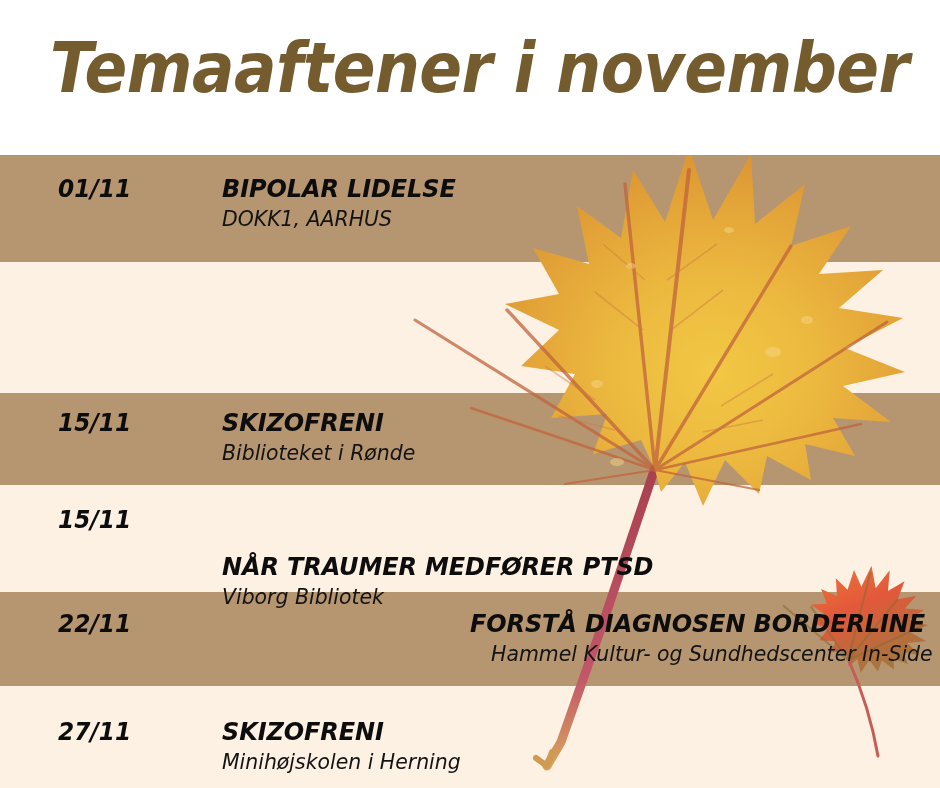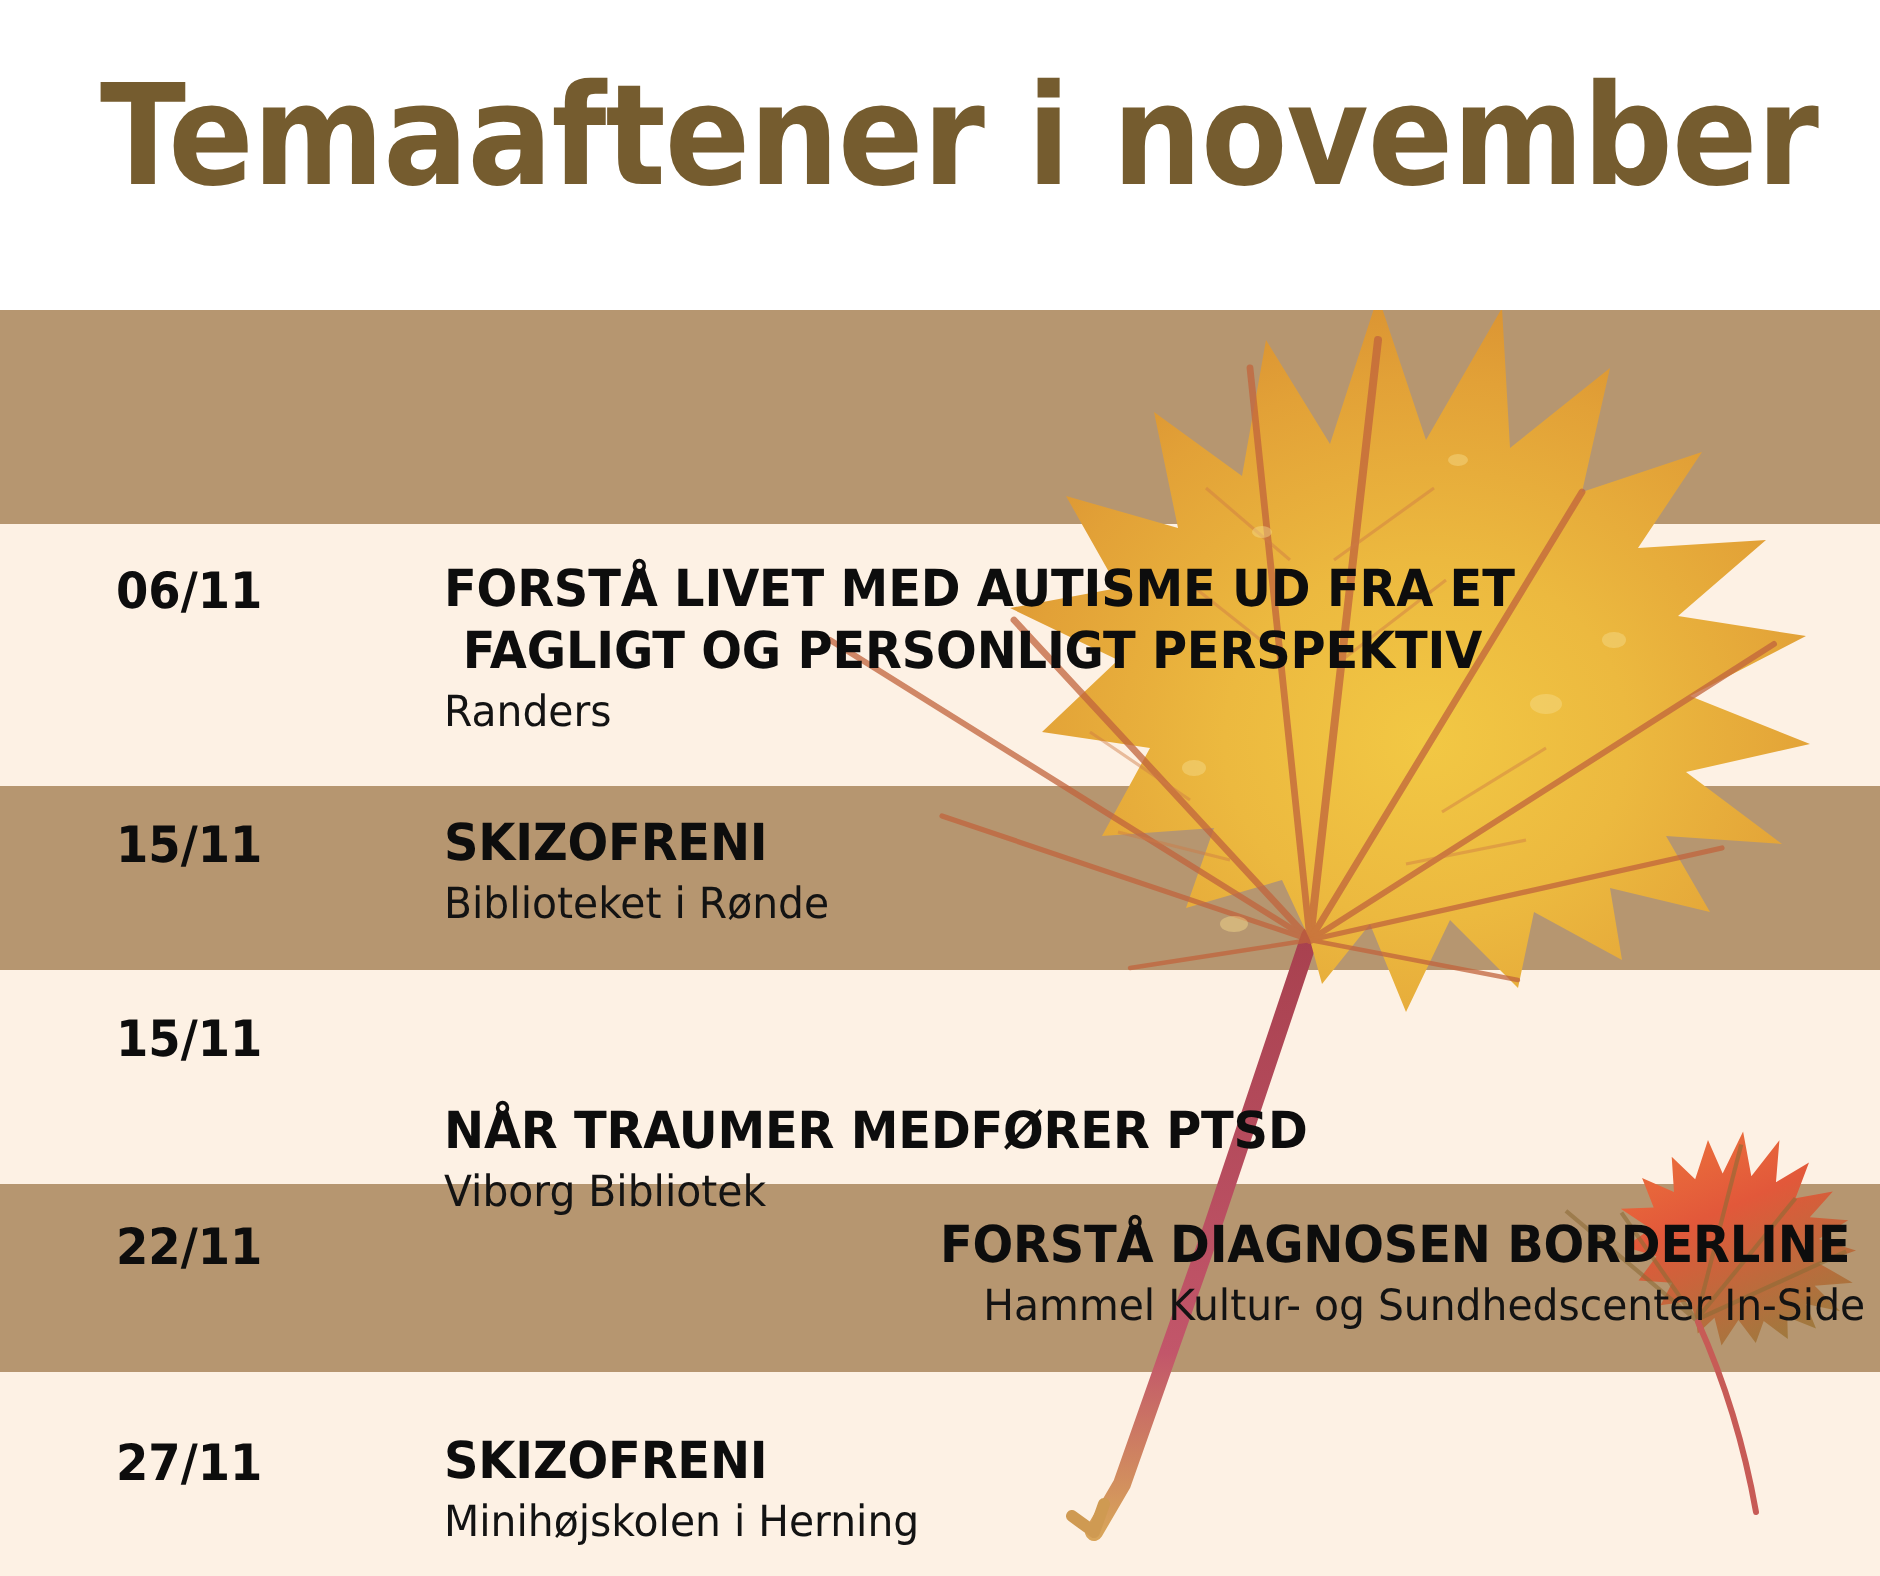--- a/index.html
+++ b/index.html
@@ -14,20 +14,21 @@
     font-family: "Liberation Sans", sans-serif;
     background: #ffffff;
   }
 
   #poster {
     position: relative;
     width: 940px;
     height: 788px;
     background: #ffffff;
     overflow: hidden;
+    font-style: italic;
   }
 
   
   #title-bar {
     position: absolute;
     left: 0; top: 0;
     width: 940px;
     height: 155px;
     background: #ffffff;
     z-index: 5;
@@ -325,28 +326,27 @@
       </g>
       <path d="M849 661 C 862 690 872 722 878 756" stroke="#c75b56" stroke-width="3" fill="none" stroke-linecap="round"></path>
     </svg>
   </div>
 
   <div id="title-bar">
     <div id="page-title" style="color: rgb(117, 92, 47);">Temaaftener i november</div>
   </div>
 
   <div id="text-layer">
-      <div class="row" style="top: 107px; height: 131px;">
-        <div class="row-date" style="top: 20px;">06/11</div>
+      <div class="row" style="top: 0px; height: 107px;">
+        <div class="row-date" style="top: 20px;">01/11</div>
         <div class="row-body" style="top: 18px;">
           <div class="row-title">
-            <span class="tline">FORSTÅ LIVET MED AUTISME UD FRA ET</span>
-            <span class="tline indent">FAGLIGT OG PERSONLIGT PERSPEKTIV</span>
-          </div>
-          <div class="row-venue">Randers</div>
+            <span class="tline">BIPOLAR LIDELSE</span>
+          </div>
+          <div class="row-venue">DOKK1, AARHUS</div>
         </div>
       </div>
       <div class="row" style="top: 238px; height: 92px;">
         <div class="row-date" style="top: 16px;">15/11</div>
         <div class="row-body" style="top: 14px;">
           <div class="row-title">
             <span class="tline">SKIZOFRENI</span>
           </div>
           <div class="row-venue">Biblioteket i Rønde</div>
         </div>

